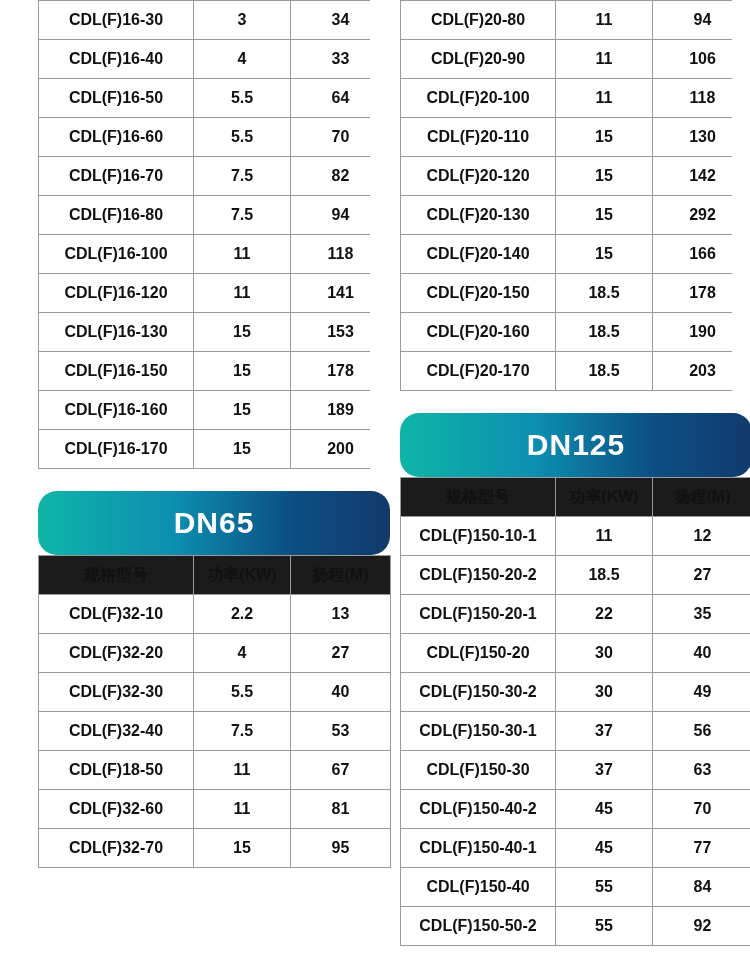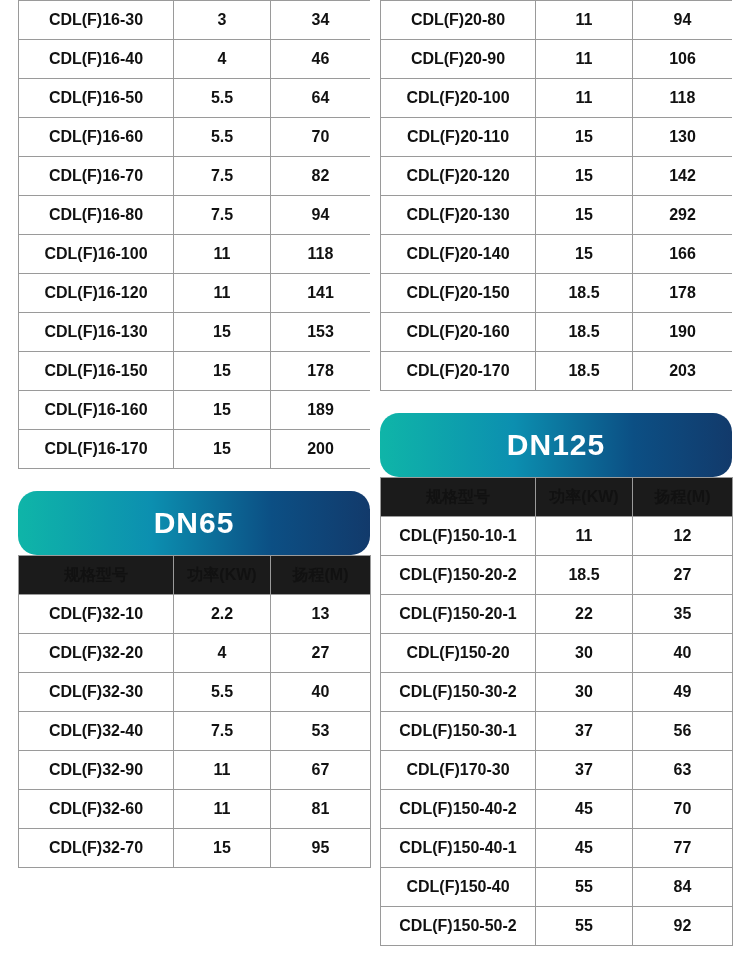--- a/index.html
+++ b/index.html
@@ -20,21 +20,21 @@
     height: 960px;
   }
   .col {
     position: absolute;
     top: 0;
     width: 352px;
   }
   .col-left { left: 18px; }
   .col-right { left: 380px; }
 
-  .block { margin-bottom: 22px; }
+  .block { margin-bottom: 22px; margin-left: 20px; }
 
   table.spec {
     border-collapse: collapse;
     width: 352px;
     table-layout: fixed;
   }
   table.spec td, table.spec th {
     border: 1px solid #9a9a9a;
     text-align: center;
     font-size: 16px;
@@ -90,21 +90,21 @@
           </colgroup>
         <tbody>
             <tr>
               <td>CDL(F)16-30</td>
               <td>3</td>
               <td>34</td>
             </tr>
             <tr>
               <td>CDL(F)16-40</td>
               <td>4</td>
-              <td>46</td>
+              <td>33</td>
             </tr>
             <tr>
               <td>CDL(F)16-50</td>
               <td>5.5</td>
               <td>64</td>
             </tr>
             <tr>
               <td>CDL(F)16-60</td>
               <td>5.5</td>
               <td>70</td>
@@ -183,21 +183,21 @@
               <td>CDL(F)32-30</td>
               <td>5.5</td>
               <td>40</td>
             </tr>
             <tr>
               <td>CDL(F)32-40</td>
               <td>7.5</td>
               <td>53</td>
             </tr>
             <tr>
-              <td>CDL(F)32-90</td>
+              <td>CDL(F)18-50</td>
               <td>11</td>
               <td>67</td>
             </tr>
             <tr>
               <td>CDL(F)32-60</td>
               <td>11</td>
               <td>81</td>
             </tr>
             <tr>
               <td>CDL(F)32-70</td>
@@ -314,21 +314,21 @@
               <td>CDL(F)150-30-2</td>
               <td>30</td>
               <td>49</td>
             </tr>
             <tr>
               <td>CDL(F)150-30-1</td>
               <td>37</td>
               <td>56</td>
             </tr>
             <tr>
-              <td>CDL(F)170-30</td>
+              <td>CDL(F)150-30</td>
               <td>37</td>
               <td>63</td>
             </tr>
             <tr>
               <td>CDL(F)150-40-2</td>
               <td>45</td>
               <td>70</td>
             </tr>
             <tr>
               <td>CDL(F)150-40-1</td>

